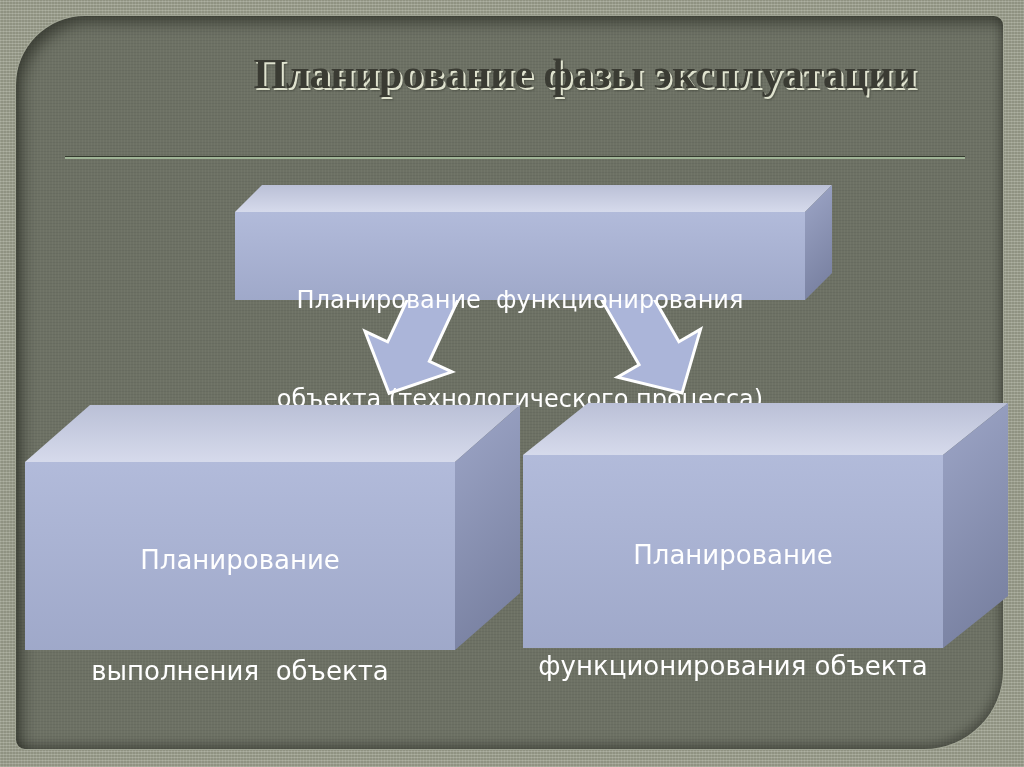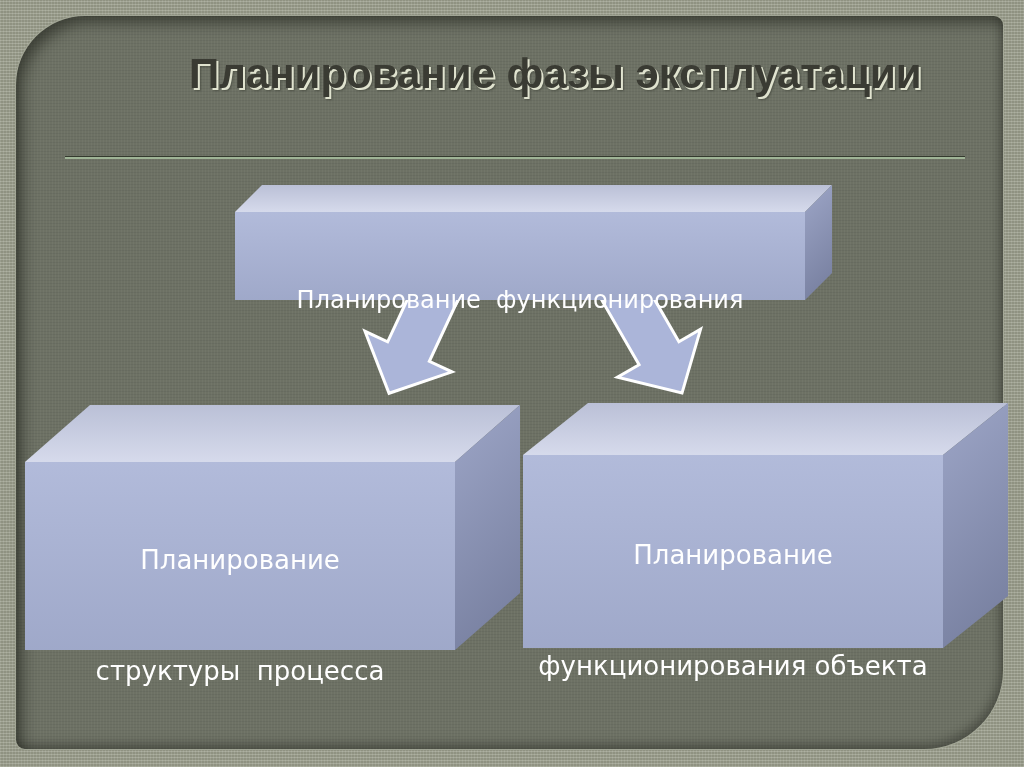--- a/index.html
+++ b/index.html
@@ -38,29 +38,28 @@
     border:1px solid rgba(208,211,192,.55);
     box-shadow:
       inset 6px 7px 14px rgba(15,17,12,.50),
       inset -3px -5px 10px rgba(15,17,12,.30);
     z-index:1;
   }
   .title{
     position:absolute;
     left:170px;top:46px;width:830px;
     z-index:4;
-    text-align:left;
-    font-family:Liberation Sans, sans-serif;
+    text-align:center;
+    font-family:Liberation Serif, serif;
     font-weight:bold;
     font-size:42px;
     line-height:56px;
     color:var(--title-text);
     text-shadow:2px 2px 0 var(--title-emboss), 3px 3px 2px rgba(30,32,24,.35);
     white-space:nowrap;
-    margin-left:19px;
   }
   .divider{
     position:absolute;
     left:65px;top:156px;width:900px;height:3px;
     background:linear-gradient(to bottom, var(--divider-dark) 0 1px, var(--divider-light) 1px 3px);
     z-index:2;
   }
   .arrows-layer{position:absolute;left:0;top:0;z-index:2;}
   .box{position:absolute;z-index:3;text-decoration:underline;}
   .face{position:absolute;}
@@ -134,30 +133,31 @@
       <path class="block-arrow" d="M -23 -16 L 23 -16 L 23 58 L 48 58 L 0 104 L -48 58 L -23 58 Z"></path>
     </g>
   </svg>
 
   <div class="box top-box">
     <div class="face top"></div>
     <div class="face side"></div>
     <div class="face front"></div>
     <div class="box-text">
       <div class="line">Планирование  функционирования</div>
+      <div class="line">объекта (технологического процесса)</div>
     </div>
   </div>
 
   <div class="box left-box">
     <div class="face top"></div>
     <div class="face side"></div>
     <div class="face front"></div>
     <div class="box-text">
       <div class="line">Планирование</div>
-      <div class="line">структуры  процесса</div>
+      <div class="line">выполнения  объекта</div>
       <div class="line">в период эксплуатации</div>
       
     </div>
   </div>
 
   <div class="box right-box">
     <div class="face top"></div>
     <div class="face side"></div>
     <div class="face front"></div>
     <div class="box-text">

